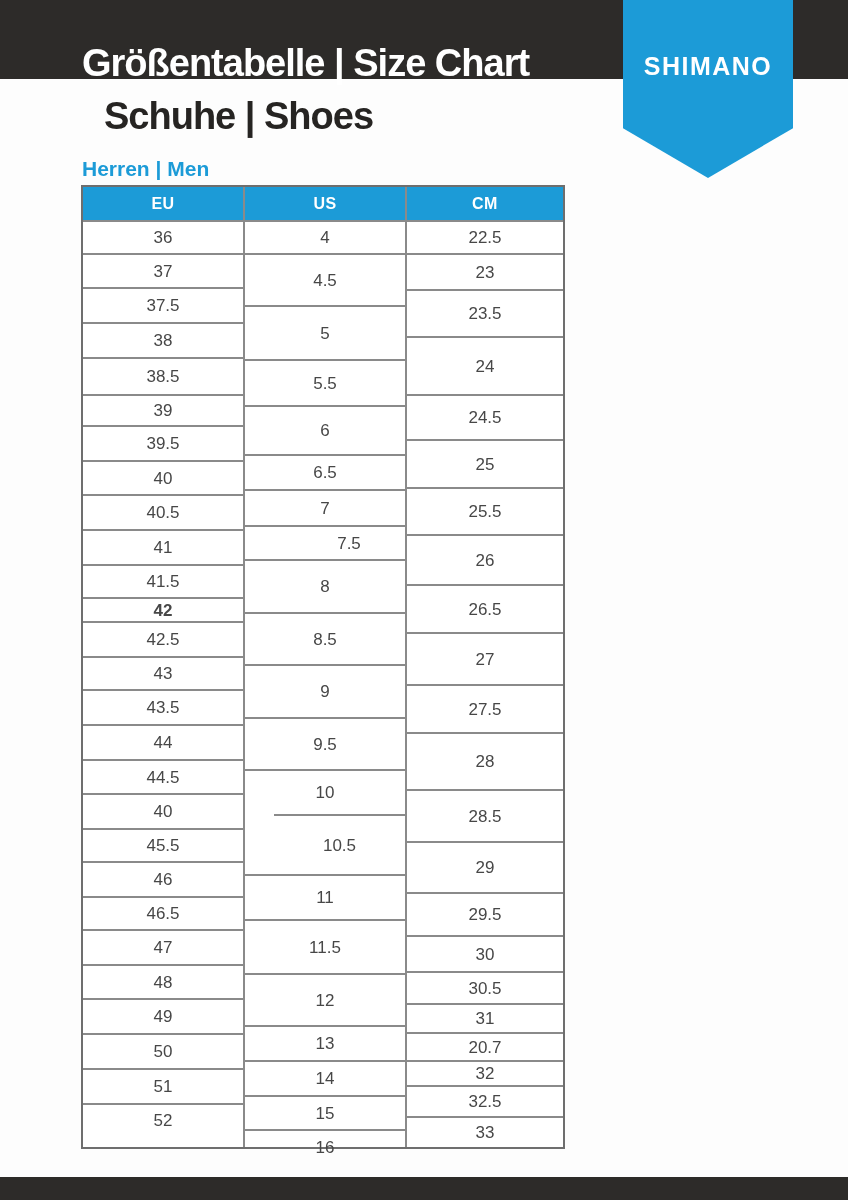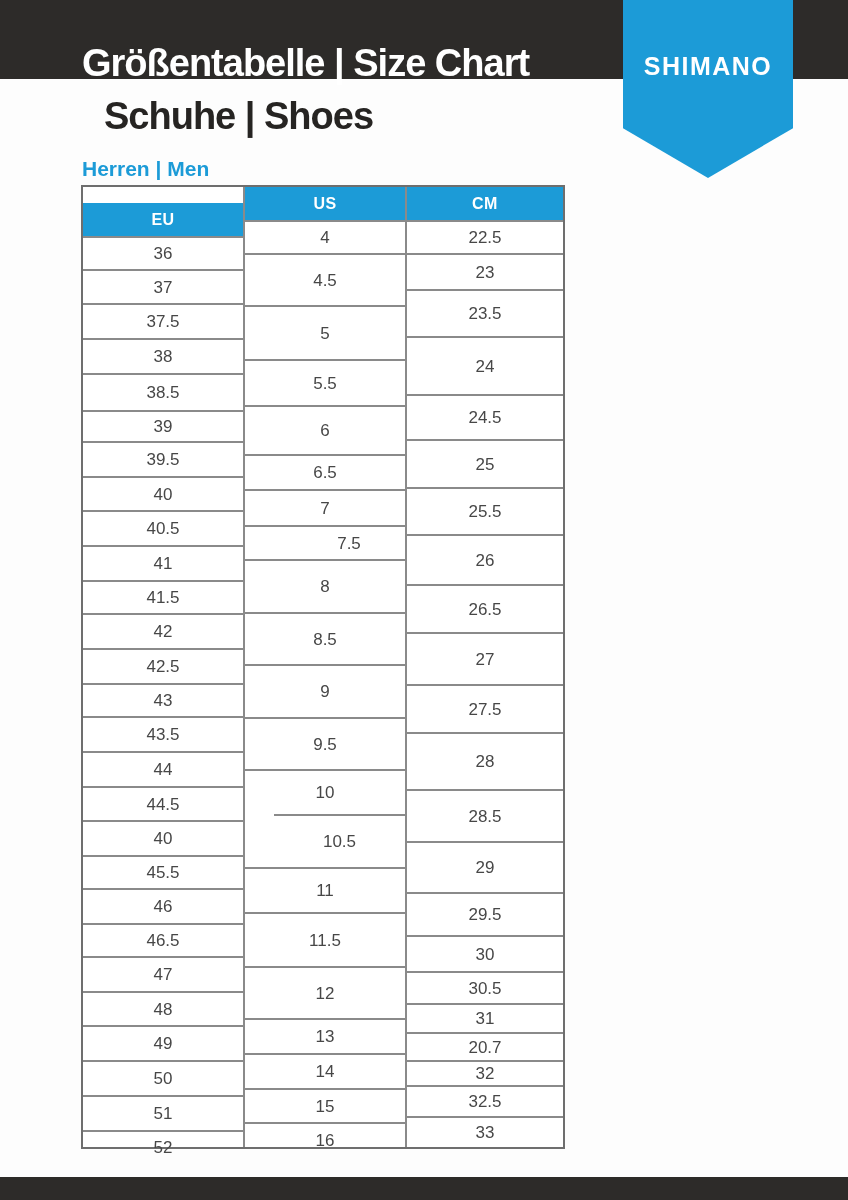--- a/index.html
+++ b/index.html
@@ -48,21 +48,21 @@
   .section{
     position:absolute;left:82px;top:158px;
     font-size:21px;font-weight:bold;color:var(--blue);
     line-height:1;white-space:nowrap;
   }
   .table{
     position:absolute;left:81px;top:185px;width:484px;height:964px;
     border:2px solid var(--line-outer);background:#FFFFFF;
   }
   .col{position:absolute;top:0;bottom:0;}
-  .col-eu{left:0;width:160px;margin-top:16px;}
+  .col-eu{left:0;width:160px;}
   .col-us{left:160px;width:162px;border-left:2px solid var(--line);}
   .col-cm{left:322px;width:158px;border-left:2px solid var(--line);}
   .th{
     height:33px;background:var(--blue);
     display:flex;align-items:center;justify-content:center;
     color:#FFFFFF;font-size:16px;font-weight:bold;letter-spacing:0.5px;
   }
   .td{
     display:flex;align-items:center;justify-content:center;
     border-top:2px solid var(--line);
@@ -93,21 +93,21 @@
         <div class="td" style="height: 34px;">37</div>
         <div class="td" style="height: 35px;">37.5</div>
         <div class="td" style="height: 35px;">38</div>
         <div class="td" style="height: 37px;">38.5</div>
         <div class="td" style="height: 31px;">39</div>
         <div class="td" style="height: 35px;">39.5</div>
         <div class="td" style="height: 34px;">40</div>
         <div class="td" style="height: 35px;">40.5</div>
         <div class="td" style="height: 35px;">41</div>
         <div class="td" style="height: 33px;">41.5</div>
-        <div class="td" style="height: 35px;">42</div>
+        <div class="td" style="height: 24px; font-weight: bold;">42</div>
         <div class="td" style="height: 35px;">42.5</div>
         <div class="td" style="height: 33px;">43</div>
         <div class="td" style="height: 35px;">43.5</div>
         <div class="td" style="height: 35px;">44</div>
         <div class="td" style="height: 34px;">44.5</div>
         <div class="td" style="height: 35px;">40</div>
         <div class="td" style="height: 33px;">45.5</div>
         <div class="td" style="height: 35px;">46</div>
         <div class="td" style="height: 33px;">46.5</div>
         <div class="td" style="height: 35px;">47</div>
@@ -125,21 +125,21 @@
         <div class="td" style="height: 46px;">5.5</div>
         <div class="td" style="height: 49px;">6</div>
         <div class="td" style="height: 35px;">6.5</div>
         <div class="td" style="height: 36px;">7</div>
         <div class="td" style="height: 34px; padding-left: 48px;">7.5</div>
         <div class="td" style="height: 53px;">8</div>
         <div class="td" style="height: 52px;">8.5</div>
         <div class="td" style="height: 53px;">9</div>
         <div class="td" style="height: 52px;">9.5</div>
         <div class="td" style="height: 45px;">10</div>
-        <div class="td" style="height: 53px; margin-left: 29px;">10.5</div>
+        <div class="td" style="height: 60px; margin-left: 29px;">10.5</div>
         <div class="td" style="height: 45px;">11</div>
         <div class="td" style="height: 54px;">11.5</div>
         <div class="td" style="height: 52px;">12</div>
         <div class="td" style="height: 35px;">13</div>
         <div class="td" style="height: 35px;">14</div>
         <div class="td" style="height: 34px;">15</div>
         <div class="td" style="height: 35px;">16</div>
       </div>
     <div class="col col-cm">
       <div class="th">CM</div>

